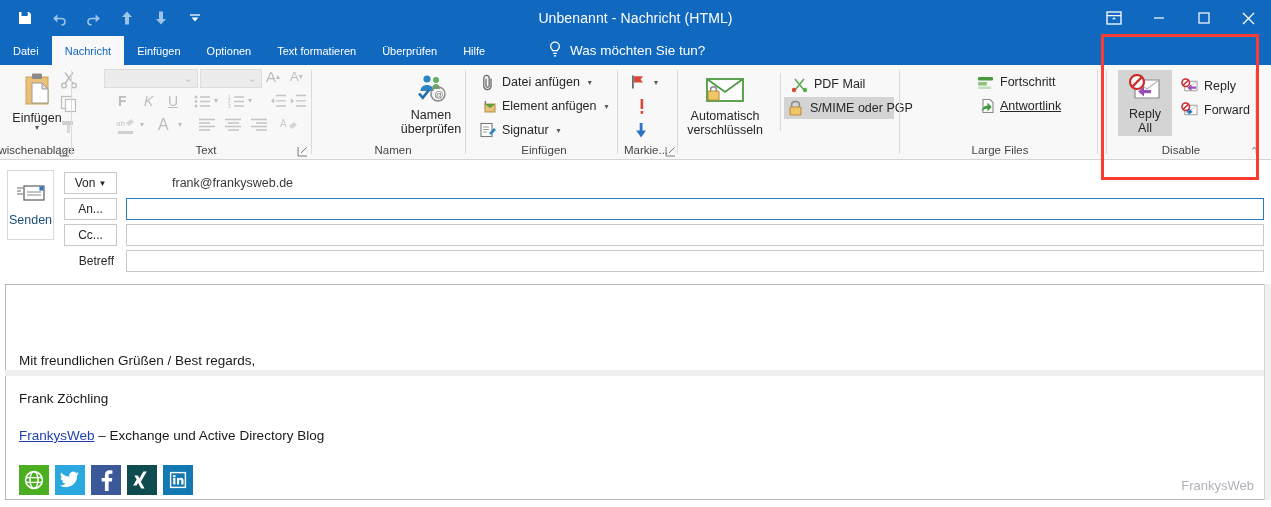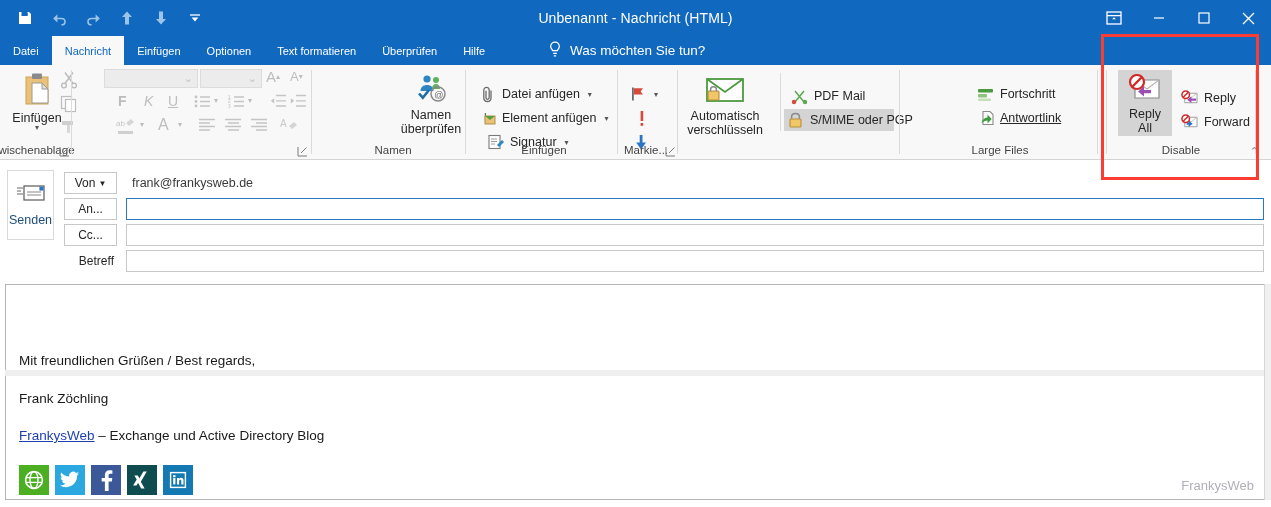--- a/index.html
+++ b/index.html
@@ -69,21 +69,21 @@
   
   .bigbtn {
     position:absolute; display:flex; flex-direction:column; align-items:center; justify-content:flex-start;
     cursor:pointer; padding-top:3px;
   }
   .bigbtn .lbl { font-size:12.5px; color:#262626; text-align:center; line-height:14px; }
 
   
   .srow {
     position:absolute; display:flex; align-items:center; gap:6px; height:22px;
-    font-size:12.5px; color:#262626; cursor:pointer; white-space:nowrap; padding:0 3px;margin-top:12px;
+    font-size:12.5px; color:#262626; cursor:pointer; white-space:nowrap; padding:0 3px;
   }
   .srow.sel { background:#d4d4d4; }
   .srow .ic { width:17px; height:17px; display:flex; align-items:center; justify-content:center; flex:0 0 17px; }
   .caret { font-size:8px; color:#555; margin-left:2px; }
 
   
   .txtctl { position:absolute; color:#bdbdbd; display:flex; align-items:center; justify-content:center; }
   .combo { position:absolute; background:#ececec; border:1px solid #dcdcdc; height:19px;
            display:flex; align-items:center; justify-content:flex-end; padding-right:4px; color:#c3c3c3; font-size:9px; }
 
@@ -349,20 +349,21 @@
               <path stroke="#c4c4c4" stroke-width="1.3" d="M1 1.5h16M6 5h11M1 8.5h16M6 12h11"></path>
             </svg>
         </span>
         <span class="txtctl" style="left:180px;top:51px;">
           <svg width="18" height="18" viewBox="0 0 18 18">
               <text x="0" y="11" font-size="10" fill="#c9c9c9" font-family="sans-serif">A</text>
               <path fill="#d4d4d4" d="M9 10l5-4 3 3-5 4z"></path>
             </svg>
         </span>
       </div>
+      <div class="glabel">Text</div>
       <div class="dlg" style="right:3px;">
         <svg width="11" height="11" viewBox="0 0 11 11">
             <path fill="none" stroke="#7a7a7a" stroke-width="1" d="M1 1v9h9"></path>
             <path fill="none" stroke="#7a7a7a" stroke-width="1" d="M9.5 1.5L4 7"></path>
           </svg>
       </div>
       <div class="gsep" style="right:0;"></div>
     </div>
 
     <div class="group" style="left:320px;width:146px;">
@@ -402,21 +403,21 @@
           <span class="ic">
             <svg width="16" height="16" viewBox="0 0 16 16">
                 <path fill="none" stroke="#6b6b6b" stroke-width="1.2" d="M5.4 3v7.6c0 1.5 1.1 2.5 2.4 2.5"></path>
                 <rect x="5" y="6" width="10" height="8" fill="#e7c277" stroke="#b18f48" stroke-width="1"></rect>
                 <path fill="#5a9c3e" d="M5 6l5 4 5-4z"></path>
               </svg>
           </span>
           <span>Element anfügen</span>
           <span class="caret">▾</span>
         </div>
-        <div class="srow" style="left:14px;top:54px;">
+        <div class="srow" style="left:6px;top:54px;">
           <span class="ic">
             <svg width="16" height="16" viewBox="0 0 16 16">
                 <rect x="1" y="1.5" width="11" height="13" fill="#fff" stroke="#7a7a7a" stroke-width="1.1"></rect>
                 <path stroke="#9a9a9a" stroke-width="1" d="M3 5h6M3 7.5h6M3 10h4"></path>
                 <path fill="#2e86c1" d="M9 11l5-5 2 2-5 5z"></path>
               </svg>
           </span>
           <span>Signatur</span>
           <span class="caret">▾</span>
         </div>
@@ -585,21 +586,21 @@
           <path stroke="#6b6b6b" stroke-width="1.2" d="M1 5h6M1 8h4M1 11h6"></path>
         </svg>
       </span>
       <span class="lbl">Senden</span>
     </div>
 
     <div class="fbtn" style="top:12px;">
       <span>Von</span>
       <span style="font-size:8px;">▼</span>
     </div>
-    <div class="fval" style="top:12px;">frank@frankysweb.de</div>
+    <div class="fval" style="top:12px;margin-left:40px;">frank@frankysweb.de</div>
 
     <div class="fbtn" style="top:38px;">
       <span>An...</span>
     </div>
     <div class="finput focus" style="top:38px;"></div>
 
     <div class="fbtn" style="top:64px;">
       <span>Cc...</span>
     </div>
     <div class="finput" style="top:64px;"></div>

